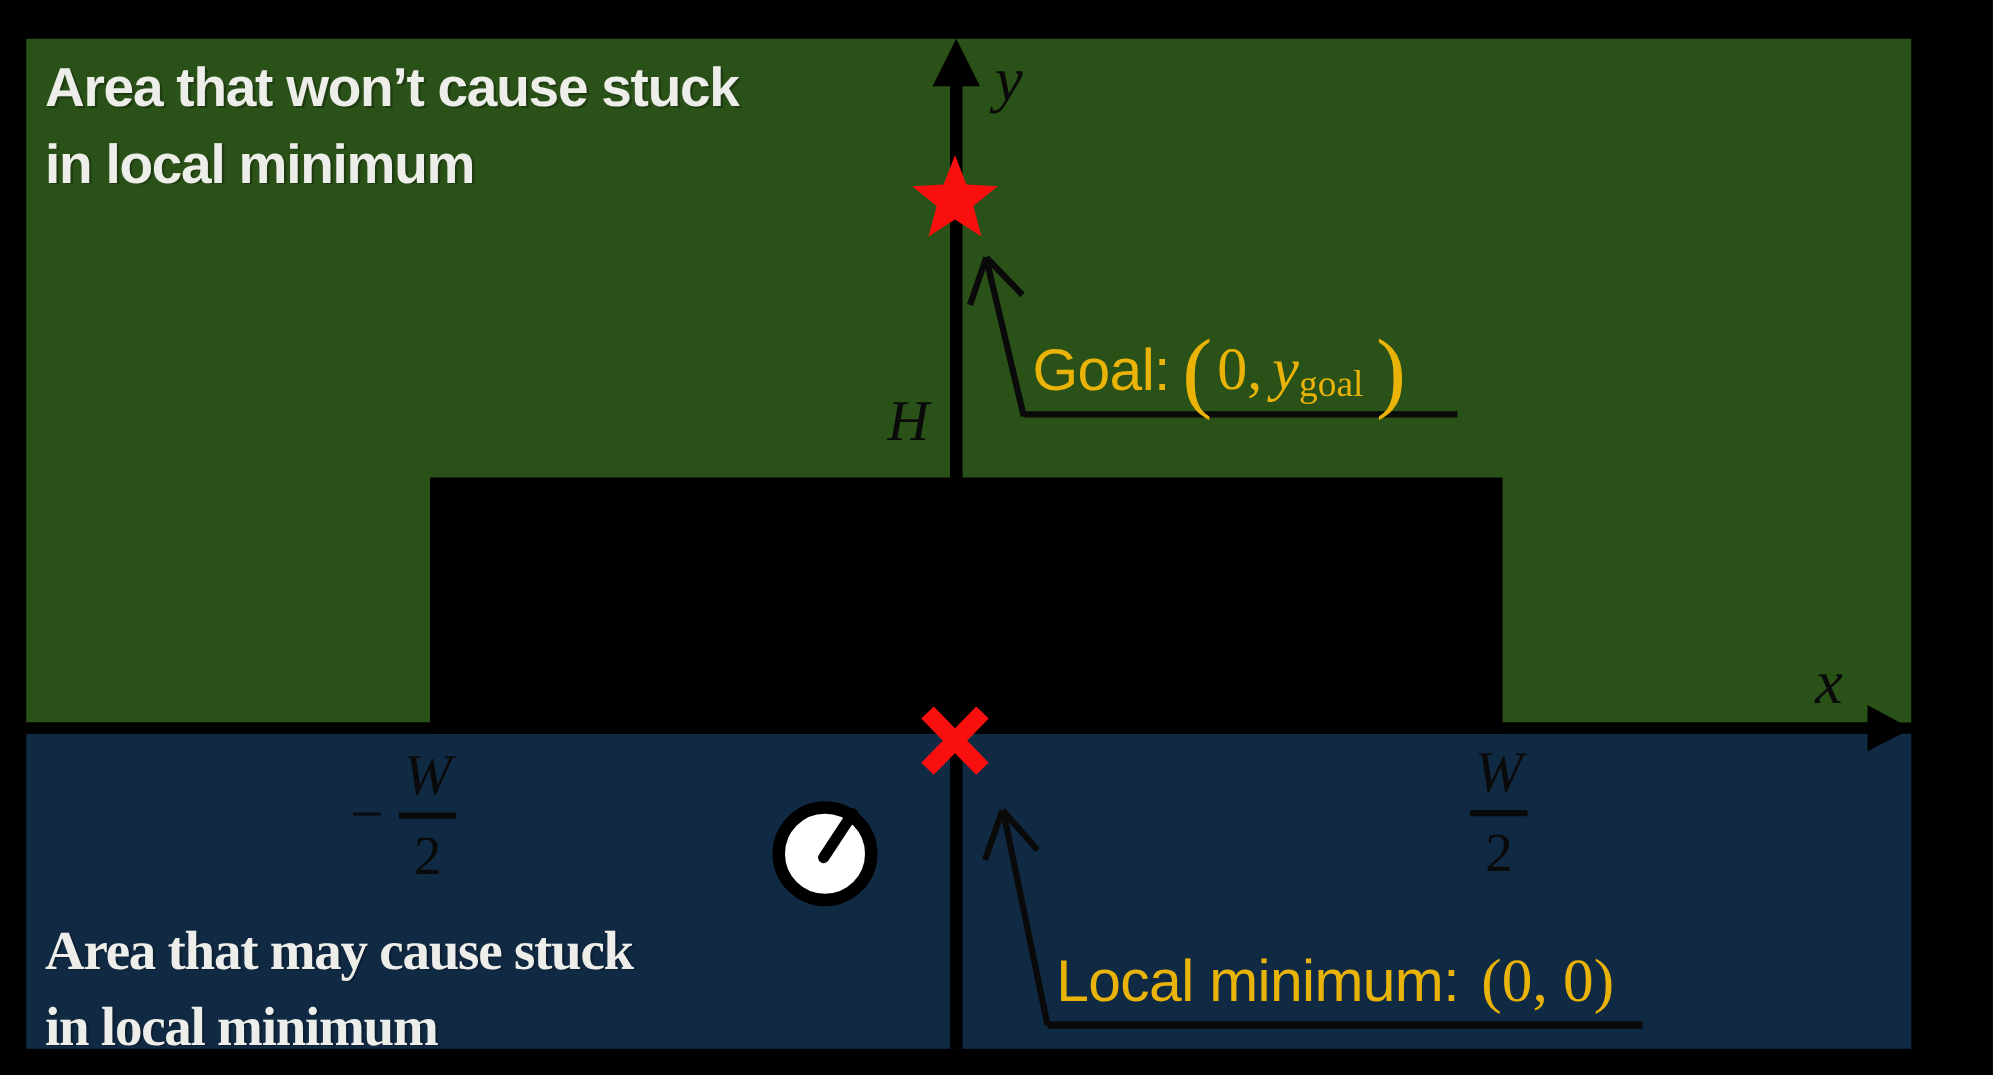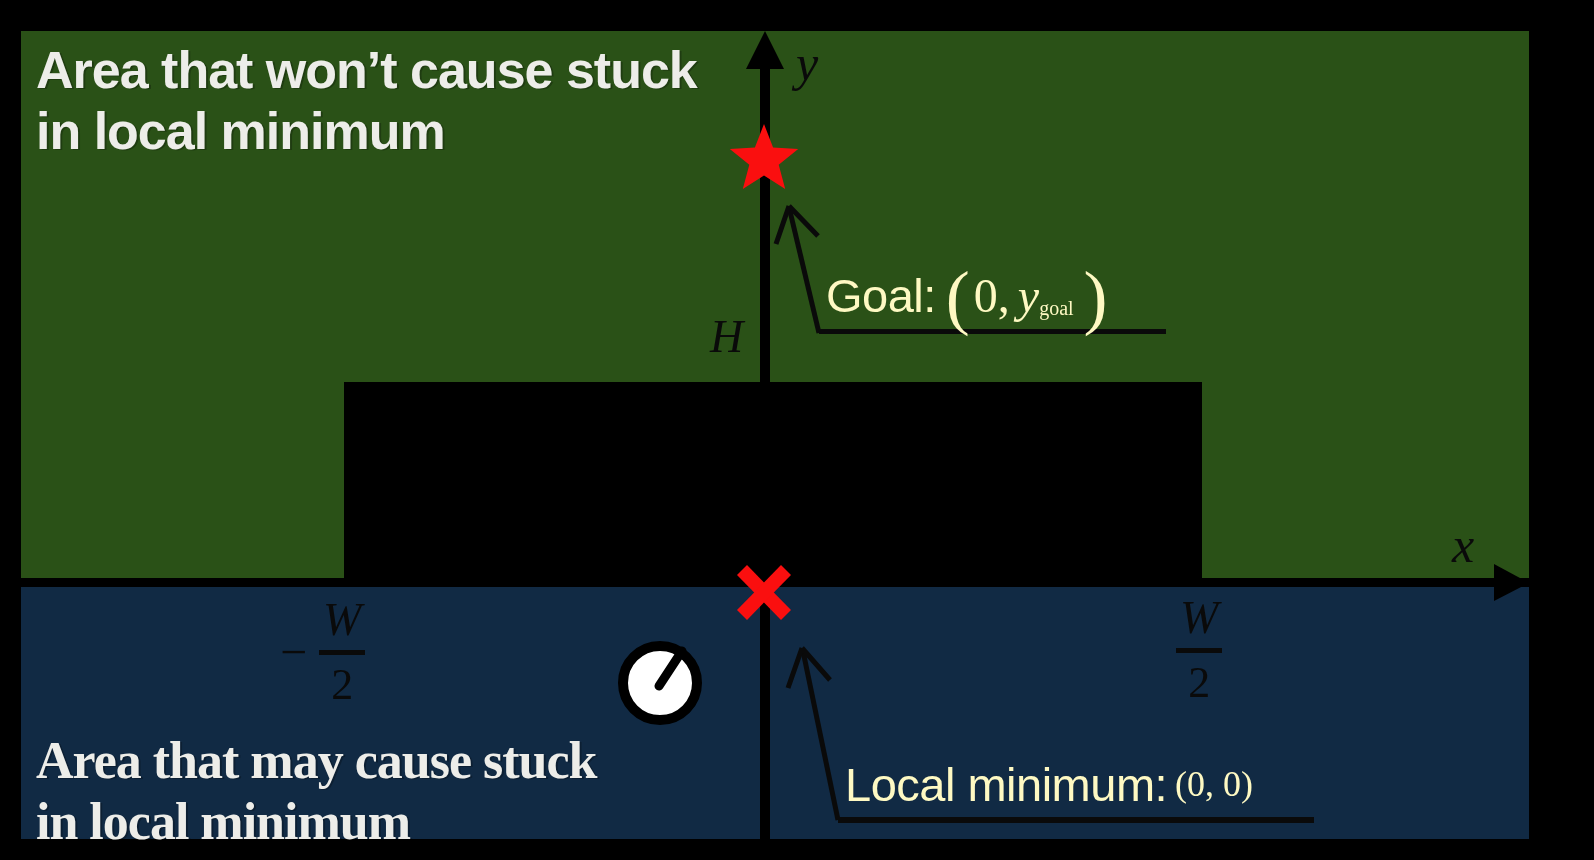--- a/index.html
+++ b/index.html
@@ -4,54 +4,54 @@
 <style>
   html,body{margin:0;padding:0;background:#000;}
   .stage{position:relative;width:1594px;height:860px;background:#000;overflow:hidden;
          font-family:"Liberation Sans",sans-serif;}
   .region{position:absolute;}
   .green{left:21px;top:31px;width:1508px;height:547px;background:#2A5117;}
   .blue{left:21px;top:587px;width:1508px;height:252px;background:#112A44;}
   .obstacle{left:344px;top:382px;width:858px;height:205px;background:#000;}
   .svg-overlay{position:absolute;left:0;top:0;width:1594px;height:860px;}
 
-  .title{position:absolute;color:#EDEDE9;font-weight:700;font-size:52px;line-height:61px;
+  .title{position:absolute;color:#EDEDE9;font-weight:700;font-size:44px;line-height:61px;
          letter-spacing:-1px;text-shadow:2px 1px 0 rgba(0,0,0,0.25);white-space:nowrap;}
   .title-top{left:36px;top:40px;}
   .title-bottom{left:36px;top:730px;font-family:Liberation Serif, serif;}
 
   .mathlabel{position:absolute;color:#0A0A0A;font-family:"Liberation Serif","DejaVu Serif",serif;
              font-style:italic;white-space:nowrap;}
   .y-label{left:796px;top:34px;font-size:50px;}
   .x-label{left:1452px;top:516px;font-size:50px;}
   .h-label{left:710px;top:310px;font-size:46px;}
 
   .fracwrap{position:absolute;display:flex;align-items:center;color:#0A0A0A;
             font-family:"Liberation Serif","DejaVu Serif",serif;}
   .neg-frac{left:280px;top:597px;}
   .pos-frac{left:1172px;top:595px;}
   .frac-sign{font-size:48px;margin-right:8px;line-height:1;}
   .frac{display:flex;flex-direction:column;align-items:center;}
   .frac .num{font-style:italic;font-size:46px;line-height:1;padding:0 8px 7px 8px;}
   .frac .den{font-size:44px;line-height:1;border-top:5px solid #0A0A0A;padding:8px 12px 0 12px;}
 
-  .callout{position:absolute;display:flex;align-items:center;color:#fef9c3;white-space:nowrap;}
+  .callout{position:absolute;display:flex;align-items:center;color:#eab308;white-space:nowrap;}
   .goal-callout{left:826px;top:264px;height:62px;}
   .local-callout{left:845px;top:758px;height:52px;text-align:right;}
   .co-sans{font-size:47px;letter-spacing:-0.5px;font-family:"Liberation Sans",sans-serif;}
   .co-serif{font-family:"Liberation Serif","DejaVu Serif",serif;font-size:48px;}
   .paren{font-family:"Liberation Serif","DejaVu Serif",serif;font-size:72px;font-weight:400;
          line-height:0;position:relative;top:2px;}
   .open-p{margin-left:10px;}
   .close-p{margin-left:10px;}
   .num0{margin-left:4px;}
   .var-y{font-style:italic;margin-left:8px;}
-  .sub{font-family:"Liberation Serif","DejaVu Serif",serif;font-size:20px;position:relative;
+  .sub{font-family:"Liberation Serif","DejaVu Serif",serif;font-size:30px;position:relative;
        top:13px;letter-spacing:0;}
-  .local-val{margin-left:8px;font-size:36px;}
+  .local-val{margin-left:18px;font-size:49px;}
 </style>
 </head>
 <body>
 
 <div class="stage">
 
   <div class="region green"></div>
   <div class="region blue"></div>
   <div class="region obstacle"></div>
 

